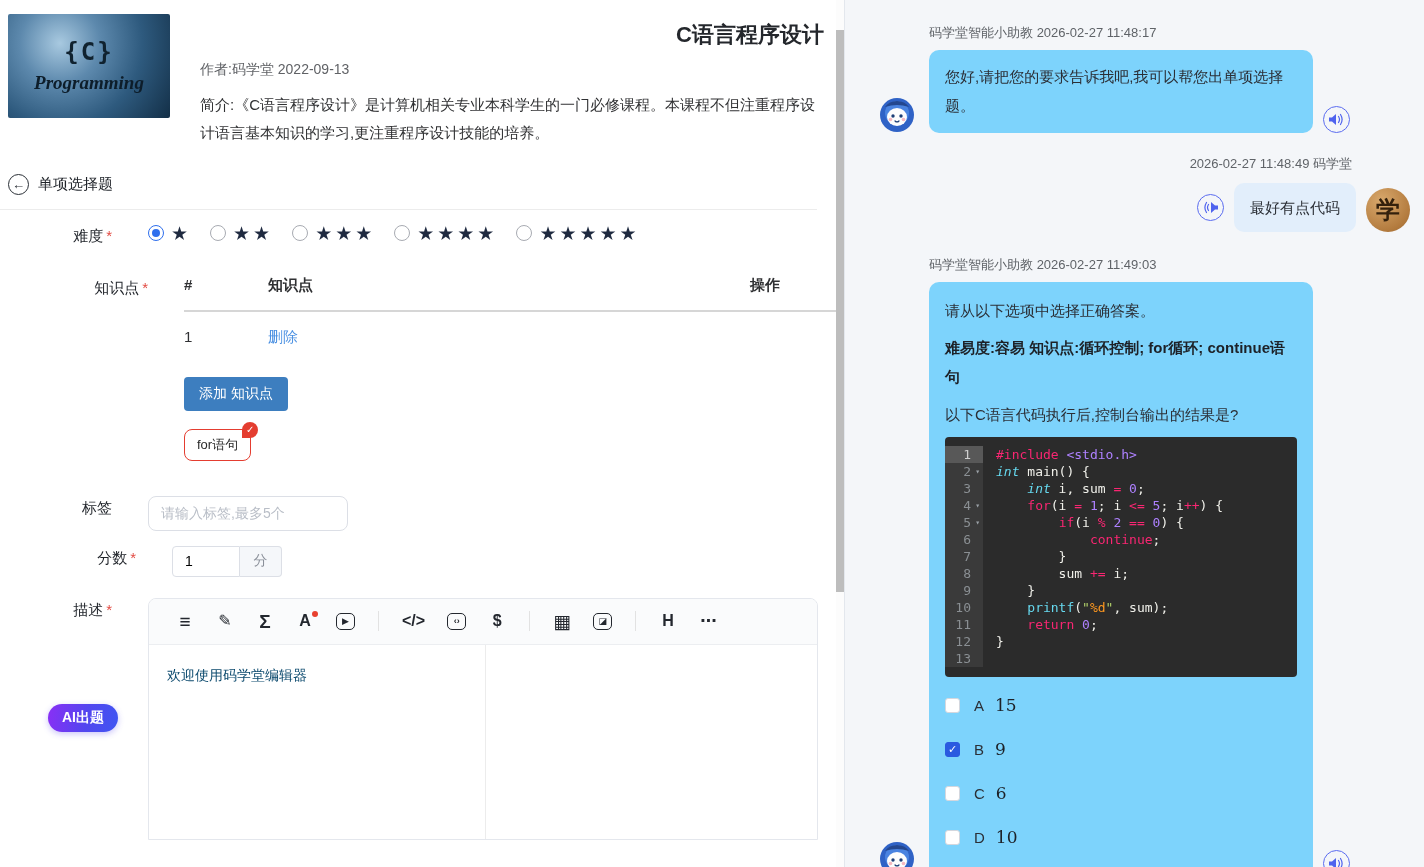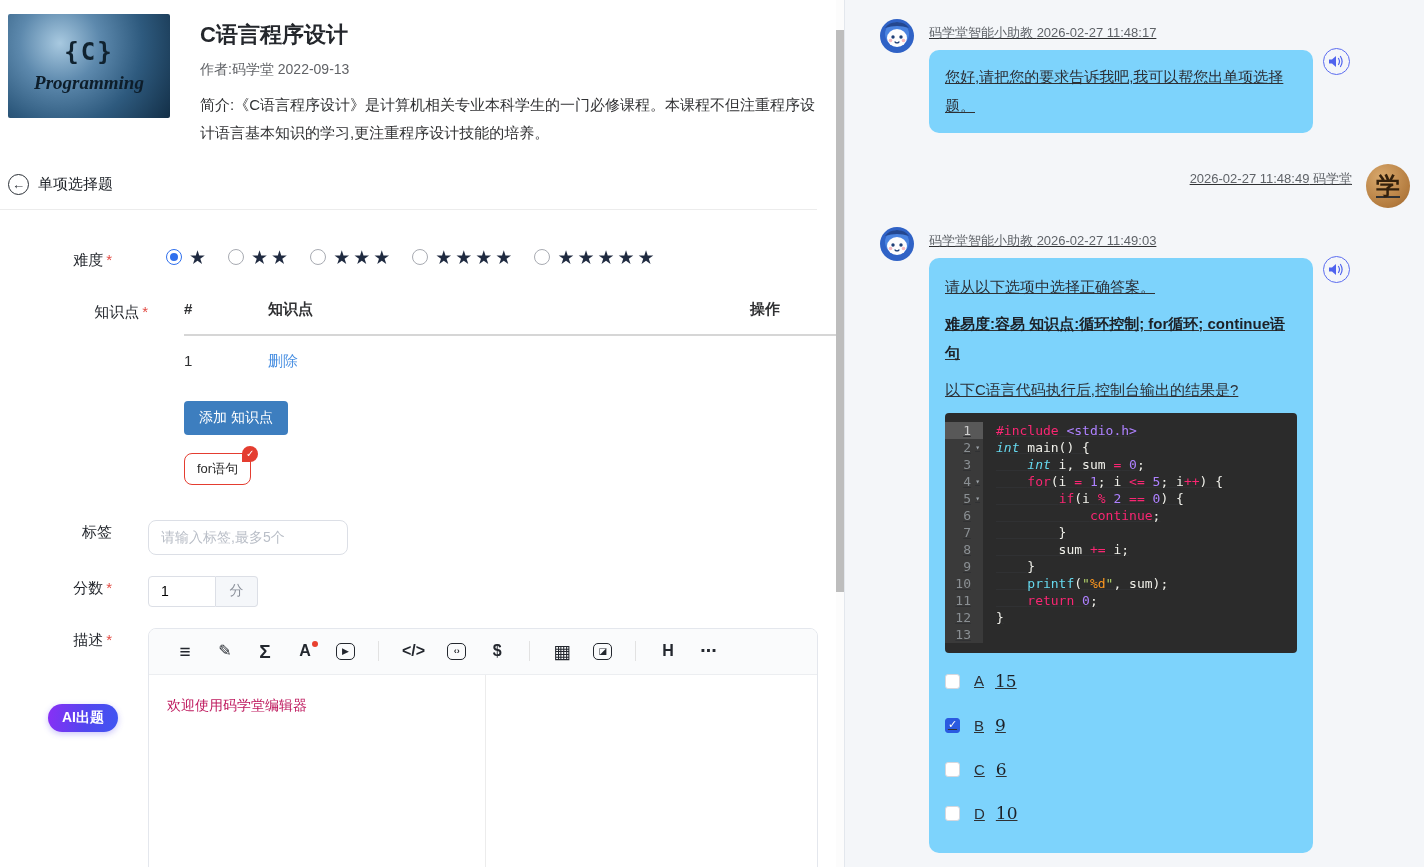--- a/index.html
+++ b/index.html
@@ -9,40 +9,40 @@
 
   
   .left { flex:0 0 836px; position:relative; overflow:hidden; background:#fff; }
   .course { display:flex; padding:14px 0 0 8px; }
   .thumb { width:162px; height:104px; border-radius:2px; flex:0 0 162px;
            background: radial-gradient(circle at 32% 28%, #a8c9e0 0%, #5d89ad 30%, #2e5a7e 62%, #132f47 100%);
            display:flex; flex-direction:column; align-items:center; justify-content:center; }
   .thumb-l1 { font-family:"DejaVu Sans Mono",monospace; font-weight:700; font-size:24px; color:#10222f; letter-spacing:2px; }
   .thumb-l2 { font-family:"Liberation Serif","DejaVu Serif",serif; font-style:italic; font-weight:700; font-size:19px; color:#0d1d2a; margin-top:6px; }
   .course-meta { margin-left:30px; padding-top:6px; max-width:624px; }
-  .course-title { font-size:22px; font-weight:600; color:#24272c; margin-bottom:11px; }
+  .course-title { font-size:22px; font-weight:600; color:#24272c; margin-bottom:11px;text-align:right; }
   .course-author { font-size:14px; color:#606266; margin-bottom:12px; }
   .course-desc { font-size:15px; line-height:1.85; color:#303133; }
 
   .notice { margin:20px 18px 0 8px; background:#fcf8e6; border:1px solid #f3e9c9; border-radius:4px;
             padding:13px 46px 13px 16px; font-size:15px; line-height:1.85; color:#6e6244; position:relative; }
   .notice b { font-weight:700; }
   .notice-close { position:absolute; right:16px; top:12px; color:#c8c3b2; font-size:17px; cursor:pointer; line-height:1; }
 
   .section-head { display:flex; align-items:center; gap:9px; margin:27px 0 0 8px; font-size:15px; color:#1f2329; }
   .back-circle { width:21px; height:21px; border:1.8px solid #2a2f36; border-radius:50%; display:flex;
                  align-items:center; justify-content:center; font-size:13px; color:#2a2f36; cursor:pointer; }
   .rule { border:0; border-top:1px solid #ececec; margin:14px 19px 0 0; }
 
   .row { display:flex; align-items:flex-start; }
   .flabel { flex:0 0 112px; text-align:right; font-size:15px; color:#1f2329; padding-top:3px; white-space:nowrap; }
   .req { color:#e24a42; margin-left:3px; }
   .fcontent { margin-left:36px; flex:0 1 670px; }
 
-  .row-difficulty { margin-top:38px;justify-content:space-between; }
+  .row-difficulty { margin-top:14px; }
   .star-opt { display:inline-flex; align-items:center; margin-right:19px; cursor:pointer; }
   .radio { width:16px; height:16px; border:1px solid #a8abb2; border-radius:50%; margin-right:7px; background:#fff; position:relative; }
   .radio.on { border-color:#2f6fed; }
   .radio.on::after { content:''; position:absolute; inset:3px; border-radius:50%; background:#2f6fed; }
   .stars { font-size:19px; color:#1f2a40; letter-spacing:3px; line-height:1; }
 
   .row-knowledge { margin-top:30px;margin-left:36px; }
   .kn-head { display:flex; font-weight:700; font-size:15px; padding-bottom:15px; border-bottom:2px solid #d6d6d6; }
   .c-idx { flex:0 0 84px; } .c-name { flex:1; } .c-act { flex:0 0 86px; }
   .kn-row { display:flex; padding:16px 0; font-size:15px; }
@@ -51,61 +51,61 @@
              padding:8px 15px; border-radius:4px; border:0; cursor:pointer; }
   .tag { display:inline-flex; margin-top:18px; border:1.5px solid #e43d30; border-radius:8px; padding:6px 12px;
          font-size:13px; color:#2a2a2a; position:relative; background:#fff; }
   .tag-badge { position:absolute; top:-8px; right:-8px; width:16px; height:16px; background:#e43d30;
                border-radius:8px 8px 8px 0; color:#fff; font-size:10px; display:flex; align-items:center; justify-content:center; }
 
   .row-tags { margin-top:35px; }
   .text-input { width:200px; height:35px; border:1px solid #dcdfe6; border-radius:8px; padding:0 12px; font-size:14px; color:#303133; outline:none; }
   .text-input::placeholder { color:#b9bec7; }
 
-  .row-score { margin-top:21px; }
+  .row-score { margin-top:15px;padding-left:24px; }
   .score-group { display:inline-flex; }
   .score-input { width:68px; height:31px; border:1px solid #dcdfe6; border-radius:4px 0 0 4px; padding:0 12px; font-size:14px; outline:none; }
   .score-addon { width:42px; height:31px; border:1px solid #dcdfe6; border-left:0; background:#f5f7fa; color:#8a8f99;
                  display:flex; align-items:center; justify-content:center; border-radius:0 4px 4px 0; font-size:14px; }
 
   .row-desc { margin-top:21px; }
   .editor { border:1px solid #e4e7ed; border-radius:8px 8px 0 0; overflow:hidden; height:242px; }
   .tb { height:46px; display:flex; align-items:center; padding:0 16px; background:#fafbfc; border-bottom:1px solid #eceef1; }
   .tb-icon { min-width:18px; margin:0 11px; text-align:center; font-size:16px; color:#23272e; position:relative;
              font-weight:600; cursor:pointer; line-height:1; }
   .tb-icon.big { font-size:19px; }
   .tb-icon.boxed { border:1.6px solid #23272e; border-radius:5px; width:19px; height:17px; font-size:9px;
                    display:inline-flex; align-items:center; justify-content:center; }
   .tb-icon.dot::after { content:''; position:absolute; top:-2px; right:-4px; width:6px; height:6px; border-radius:50%; background:#e8402f; }
   .tb-div { width:1px; height:20px; background:#e2e2e2; margin:0 12px; }
   .ed-body { position:relative; height:195px; background:#fff; }
   .ed-split { position:absolute; left:50.3%; top:0; bottom:0; width:1px; background:#ececec; }
-  .ed-ph { padding:22px 18px; font-size:14px; color:#be185d; }
+  .ed-ph { padding:22px 18px; font-size:14px; color:#0c4a6e; }
 
   .ai-btn { position:absolute; left:48px; top:704px; height:28px; padding:0 14px; border-radius:15px;
             background:linear-gradient(100deg,#8a2ff5 0%,#5246ef 55%,#3f56f2 100%); color:#fff; font-size:14px;
             font-weight:700; display:flex; align-items:center; cursor:pointer; box-shadow:0 2px 6px rgba(80,60,240,.3); }
 
   
   .vscroll { flex:0 0 8px; position:relative; background:#fcfcfc; }
   .vthumb { position:absolute; left:0; top:30px; width:8px; height:562px; background:#bdbdbd; }
 
   
   .right { flex:1; background:#f4f6f9; border-left:1px solid #e3e7ed; overflow:hidden; height:867px; }
-  .msg { display:flex; align-items:flex-start; margin:18px 0 0 34px;text-decoration:underline; }
+  .msg { display:flex; align-items:flex-end; margin:18px 0 0 34px; }
   .avatar { width:36px; height:36px; border-radius:50%; overflow:hidden; flex:0 0 36px; }
   .msg-main { margin-left:14px; width:384px; }
   .msg-head { font-size:13px; color:#5f6368; margin:6px 0 8px; }
   .bubble { background:#7dd3fc; border-radius:10px; padding:12px 16px; line-height:1.95; color:#2b2f36; font-size:15px; }
   .speaker { margin:30px 0 0 10px; width:27px; height:27px; border-radius:50%; border:1px solid #5b6cf0;
              display:flex; align-items:center; justify-content:center; flex:0 0 27px; cursor:pointer; background:transparent; }
   .speaker svg { display:block; }
   .speaker.flip svg { transform:scaleX(-1); }
 
-  .msg.user { justify-content:flex-end; margin:31px 14px 0 0; }
+  .msg.user { justify-content:flex-end; margin:16px 14px 0 0; }
   .user-col { display:flex; flex-direction:column; align-items:flex-end; }
   .user-head { text-align:right; margin:6px 4px 10px 0; font-size:13px; color:#5f6368; }
   .user-row { display:flex; align-items:center; }
   .user-row .speaker { margin:0 10px 0 0; }
   .bubble.user-bubble { background:#e2eefb; padding:10px 16px; }
   .user-avatar { width:44px; height:44px; border-radius:50%; margin-left:10px; flex:0 0 44px;
                  background:radial-gradient(circle at 35% 30%, #d9a96d, #b37b3e 70%, #996430);
                  display:flex; align-items:center; justify-content:center;
                  font-family:"Liberation Serif","DejaVu Serif",serif; font-weight:700; color:#33200c; font-size:24px; }
 
@@ -283,20 +283,31 @@
           <path d="M9.5 3.5 q2 3 0 6 M11.5 1.5 q3.2 5 0 10" stroke="#4f63ee" stroke-width="1.2" fill="none" stroke-linecap="round"></path>
         </svg>
       </div>
     </div>
 
     <div class="msg user">
       <div class="user-col">
         <div class="user-head">
           <span>2026-02-27 11:48:49</span>
           <span>码学堂</span>
+        </div>
+        <div class="user-row">
+          <div class="speaker flip">
+            <svg width="15" height="13" viewBox="0 0 15 13">
+              <path d="M0 4.5 h3 l4 -3.5 v11 l-4 -3.5 h-3 z" fill="#4f63ee"></path>
+              <path d="M9.5 3.5 q2 3 0 6 M11.5 1.5 q3.2 5 0 10" stroke="#4f63ee" stroke-width="1.2" fill="none" stroke-linecap="round"></path>
+            </svg>
+          </div>
+          <div class="bubble user-bubble">
+            <span>最好有点代码</span>
+          </div>
         </div>
       </div>
       <div class="user-avatar">
         <span>学</span>
       </div>
     </div>
 
     <div class="msg">
       <div class="avatar">
         <svg width="36" height="36" viewBox="0 0 36 36">

